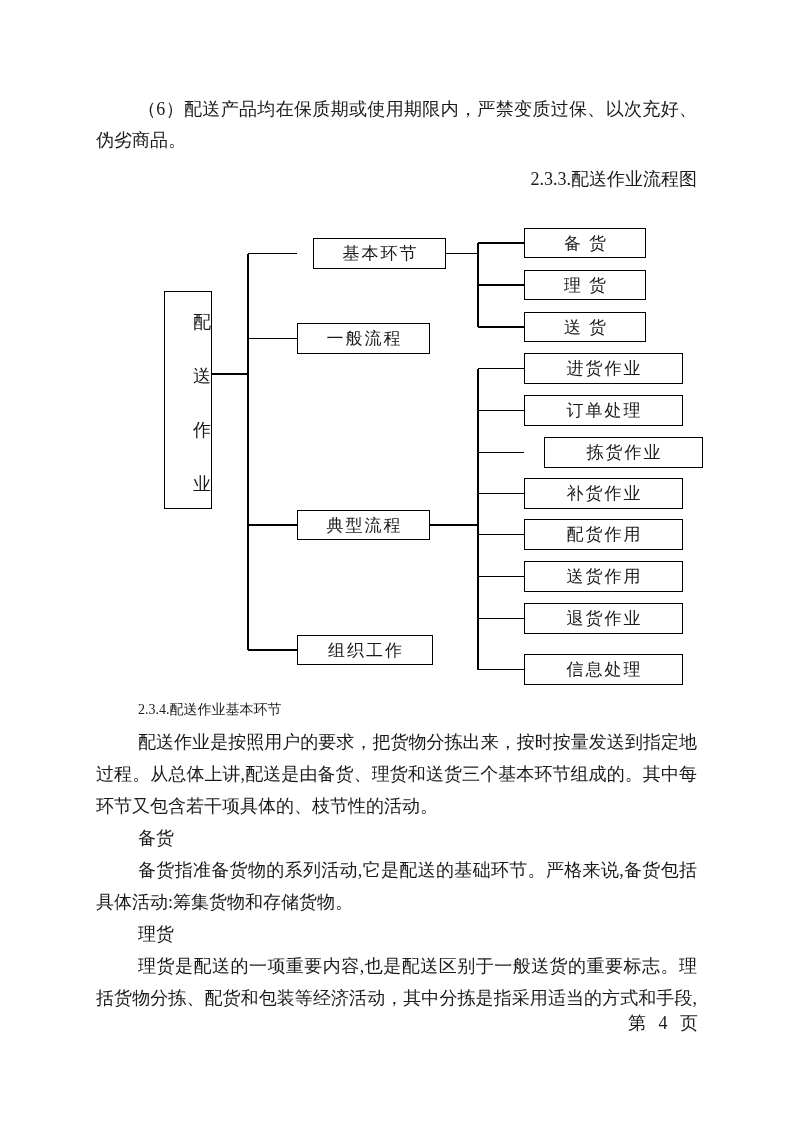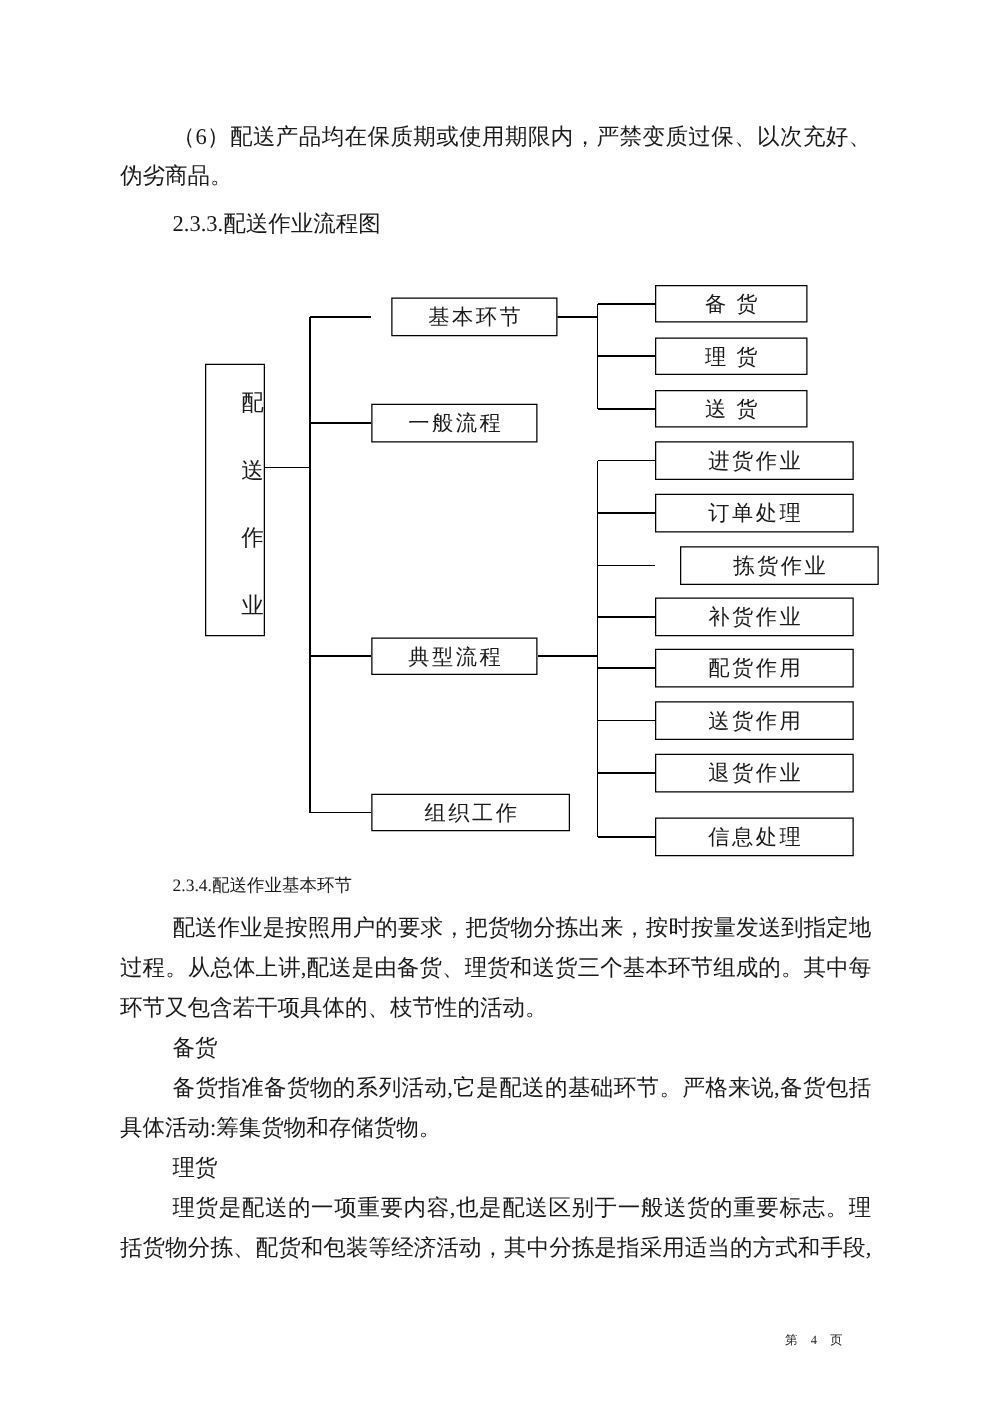--- a/index.html
+++ b/index.html
@@ -13,21 +13,21 @@
   }
   .page { position: absolute; left: 0; top: 0; width: 793px; height: 1122px; background: #ffffff; }
 
   
   .textblock { position: absolute; left: 96px; width: 601px; font-size: 18px; }
   .ln { display: block; height: 32px; line-height: 32px; white-space: nowrap; }
   .p-top .ln { height: 31px; line-height: 31px; }
   .indent { padding-left: 42px; }
   .full { white-space: normal; text-align: justify; text-align-last: justify; height: 32px; overflow: hidden; }
   .p-top { top: 94px; }
-  .h233 { top: 163px; }
+  .h233 { top: 163px; text-align: right; }
   .s234 { top: 694px; }
   .heading-line { font-weight: 400; font-size: 14px; }
 
   
   .diagram { position: absolute; left: 0; top: 220px; width: 793px; height: 475px; }
   .diagram svg { position: absolute; left: 0; top: 0; }
   .box {
     position: absolute;
     border: 1.4px solid #000;
     background: #fff;
@@ -37,31 +37,31 @@
   .box.four { letter-spacing: 2px; padding-left: 2px; }
   .box.two  { letter-spacing: 8px; padding-left: 8px; }
   .root-box { left: 164px; top: 71px; width: 48px; height: 218px; }
   .root-label {
     width: 20px; margin: 0 auto; padding-top: 5px;
     word-break: break-all; line-height: 54px; font-size: 18px; text-align: center;
   }
   .b1 { left: 313px; top: 18px;  width: 133px; height: 31px; }
   .b2 { left: 297px; top: 103px; width: 133px; height: 31px; }
   .b3 { left: 297px; top: 290px; width: 133px; height: 30px; }
-  .b4 { left: 297px; top: 415px; width: 159px; height: 30px; }
+  .b4 { left: 297px; top: 415px; width: 136px; height: 30px; }
   .g1 { left: 524px; width: 122px; height: 30px; }
   .l1-1 { top: 8px; }  .l1-2 { top: 50px; }  .l1-3 { top: 92px; }
   .g2 { left: 524px; width: 159px; height: 31px; }
   .l2-1 { top: 133px; } .l2-2 { top: 175px; } .l2-3 { top: 217px; margin-left: 20px; } .l2-4 { top: 258px; text-align: center; }
   .l2-5 { top: 299px; } .l2-6 { top: 341px; } .l2-7 { top: 383px; } .l2-8 { top: 434px; }
 
   
   .footer {
-    position: absolute; left: 628px; top: 1065px;
-    font-size: 10px; letter-spacing: 4px; color: #1a1a1a;
+    position: absolute; left: 628px; top: 1011px;
+    font-size: 18px; letter-spacing: 4px; color: #1a1a1a;
   }
 </style>
 </head>
 <body>
 
 <div class="page">
 
   <div class="textblock p-top">
     <span class="ln indent full">（6）配送产品均在保质期或使用期限内，严禁变质过保、以次充好、假冒</span>
     <span class="ln">伪劣商品。</span>

